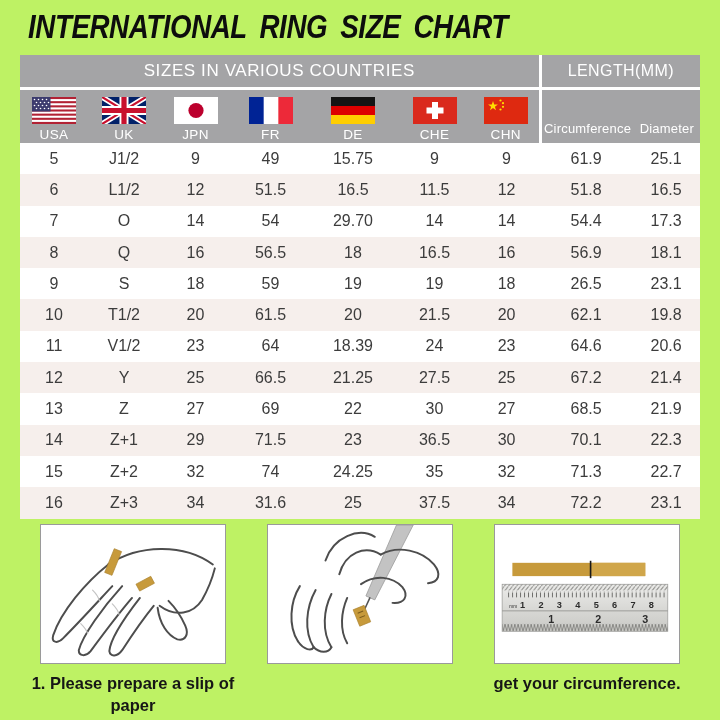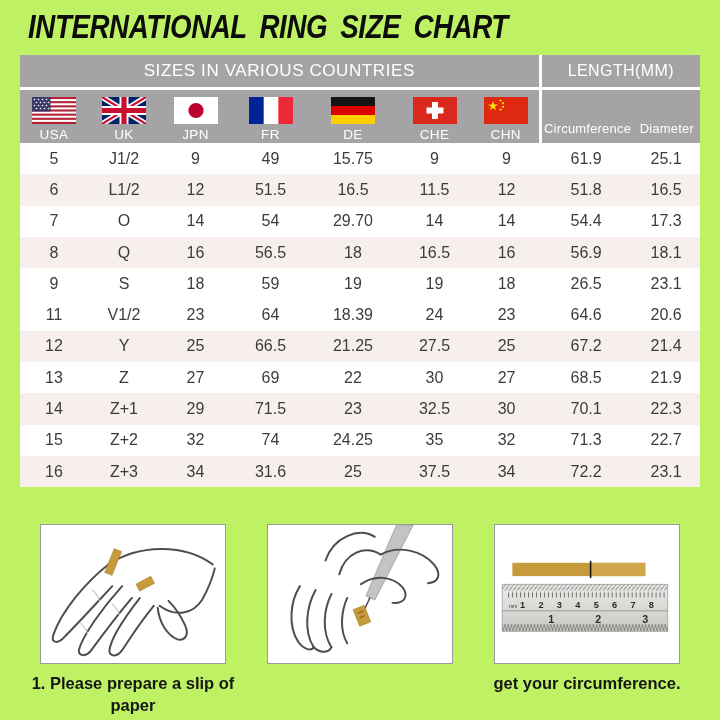--- a/index.html
+++ b/index.html
@@ -248,20 +248,31 @@
             <td>9</td>
             <td>S</td>
             <td>18</td>
             <td>59</td>
             <td>19</td>
             <td>19</td>
             <td>18</td>
             <td>26.5</td>
             <td>23.1</td>
           </tr>
+          <tr class="alt">
+            <td>10</td>
+            <td>T1/2</td>
+            <td>20</td>
+            <td>61.5</td>
+            <td>20</td>
+            <td>21.5</td>
+            <td>20</td>
+            <td>62.1</td>
+            <td>19.8</td>
+          </tr>
           <tr>
             <td>11</td>
             <td>V1/2</td>
             <td>23</td>
             <td>64</td>
             <td>18.39</td>
             <td>24</td>
             <td>23</td>
             <td>64.6</td>
             <td>20.6</td>
@@ -287,21 +298,21 @@
             <td>27</td>
             <td>68.5</td>
             <td>21.9</td>
           </tr>
           <tr class="alt">
             <td>14</td>
             <td>Z+1</td>
             <td>29</td>
             <td>71.5</td>
             <td>23</td>
-            <td>32.5</td>
+            <td>36.5</td>
             <td>30</td>
             <td>70.1</td>
             <td>22.3</td>
           </tr>
           <tr>
             <td>15</td>
             <td>Z+2</td>
             <td>32</td>
             <td>74</td>
             <td>24.25</td>

